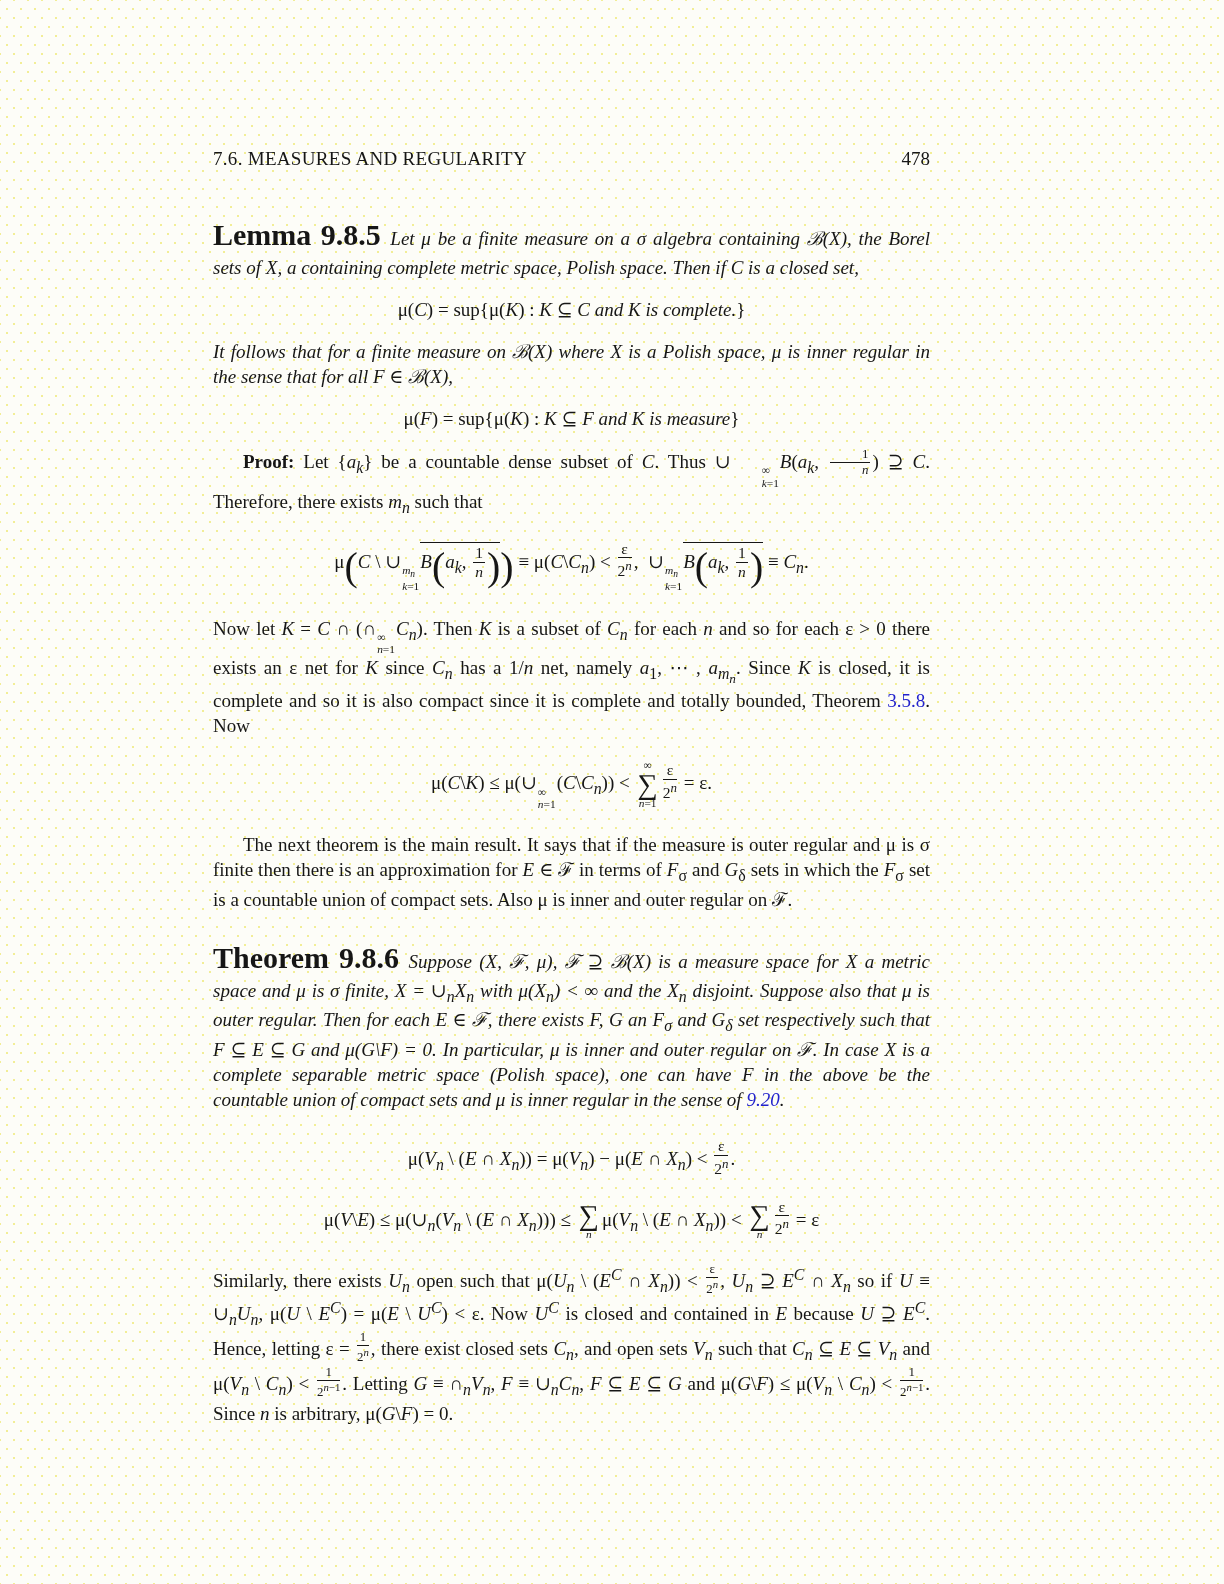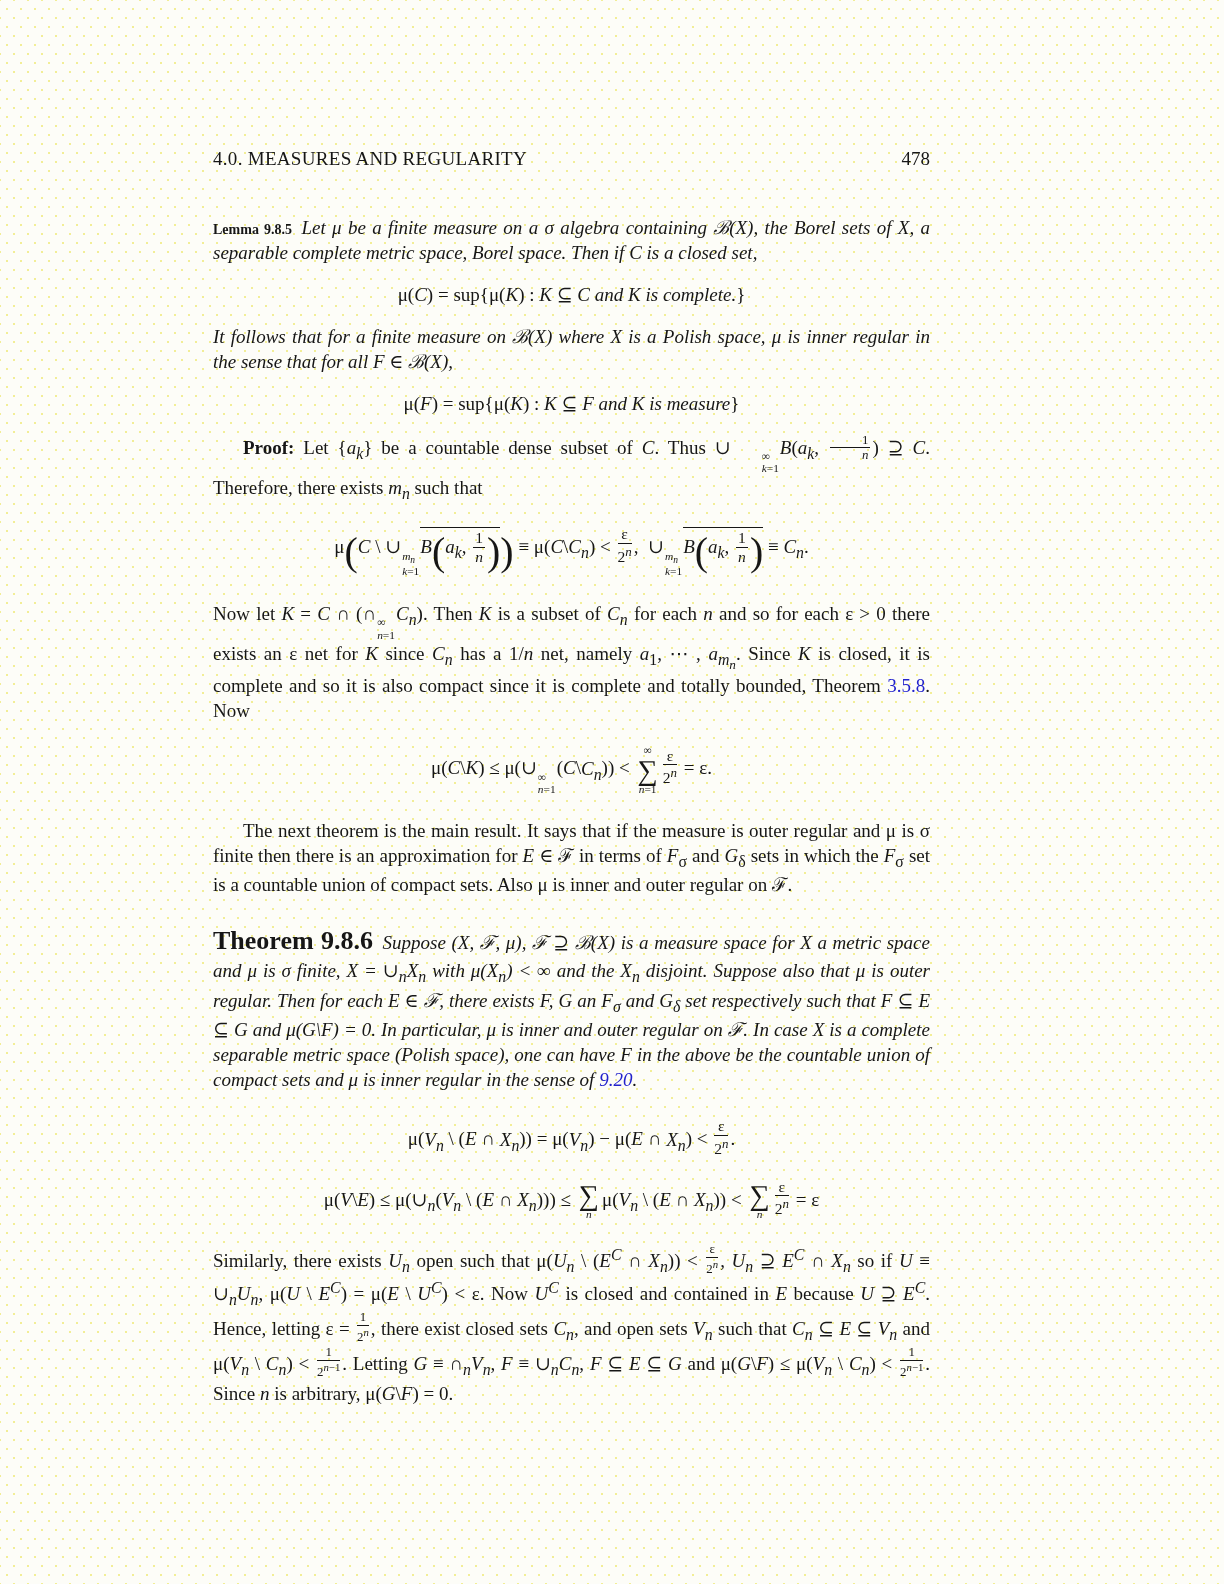--- a/index.html
+++ b/index.html
@@ -17,22 +17,22 @@
     background-position:0 0,7px 9px;
     font-family:"Liberation Serif","DejaVu Serif",serif;
     font-size:19px;line-height:1.32;color:#161616;
   }
   .pagehead{display:flex;justify-content:space-between;align-items:baseline;margin-bottom:44px;}
   .pagehead .sec{letter-spacing:0.3px;}
   p{margin:0;text-align:justify;}
   p.ind{text-indent:30px;}
   .thm-body,.thm-follow{font-style:italic;}
   .lbl{font-weight:bold;font-style:normal;}
-  .lemma-lbl{font-size:14px;}
-  .thm-lbl{font-size:26px;}
+  .lemma-lbl{font-size:30px;}
+  .thm-lbl{font-size:30px;}
   .proof-lbl{font-weight:bold;}
   .eq{display:block;text-align:center;margin:17px 0;}
   .eq.tall{margin:22px 0;}
   i{font-style:italic;}
   
   .fr{display:inline-block;text-align:center;vertical-align:-0.55em;line-height:1;font-size:0.82em;margin:0 2px;}
   .fr .n{display:block;border-bottom:1.3px solid currentColor;padding:0 2px 1px;}
   .fr .d{display:block;padding-top:1px;}
   .fr.sm{font-size:0.68em;vertical-align:-0.45em;}
   
@@ -49,26 +49,26 @@
   .qed{font-size:0.95em;}
   section{margin-bottom:14px;}
   .gap-lg{margin-top:26px;}
 </style>
 </head>
 <body>
 
 <div class="page">
 
   <div class="pagehead">
-    <span class="sec">4.0.  MEASURES AND REGULARITY</span>
+    <span class="sec">7.6.  MEASURES AND REGULARITY</span>
     <span class="num">478</span>
   </div>
 
   <section>
-    <p><span class="lbl lemma-lbl">Lemma 9.8.5</span> <span class="thm-body">Let μ be a finite measure on a σ algebra containing ℬ(X), the Borel sets of X, a separable complete metric space, Borel space. Then if C is a closed set,</span></p>
+    <p><span class="lbl lemma-lbl">Lemma 9.8.5</span> <span class="thm-body">Let μ be a finite measure on a σ algebra containing ℬ(X), the Borel sets of X, a containing complete metric space, Polish space. Then if C is a closed set,</span></p>
     <div class="eq">μ(<i>C</i>) = sup{μ(<i>K</i>) : <i>K</i> ⊆ <i>C</i> <i>and K is complete.</i>}</div>
     <p class="thm-follow">It follows that for a finite measure on ℬ(X) where X is a Polish space, μ is inner regular in the sense that for all F ∈ ℬ(X),</p>
     <div class="eq">μ(<i>F</i>) = sup{μ(<i>K</i>) : <i>K</i> ⊆ <i>F</i> <i>and K is measure</i>}</div>
   </section>
 
   <section>
     <p class="ind"><span class="proof-lbl">Proof:</span><span> Let {<i>a<sub>k</sub></i>} be a countable dense subset of <i>C</i>. Thus ∪<span class="stk">
             <span>∞</span>
             <span><i>k</i>=1</span>
           </span><i>B</i>(<i>a<sub>k</sub></i>, <span class="fr sm"><span class="n">1</span><span class="d"><i>n</i></span></span>) ⊇ <i>C</i>. Therefore, there exists <i>m<sub>n</sub></i> such that</span></p>

